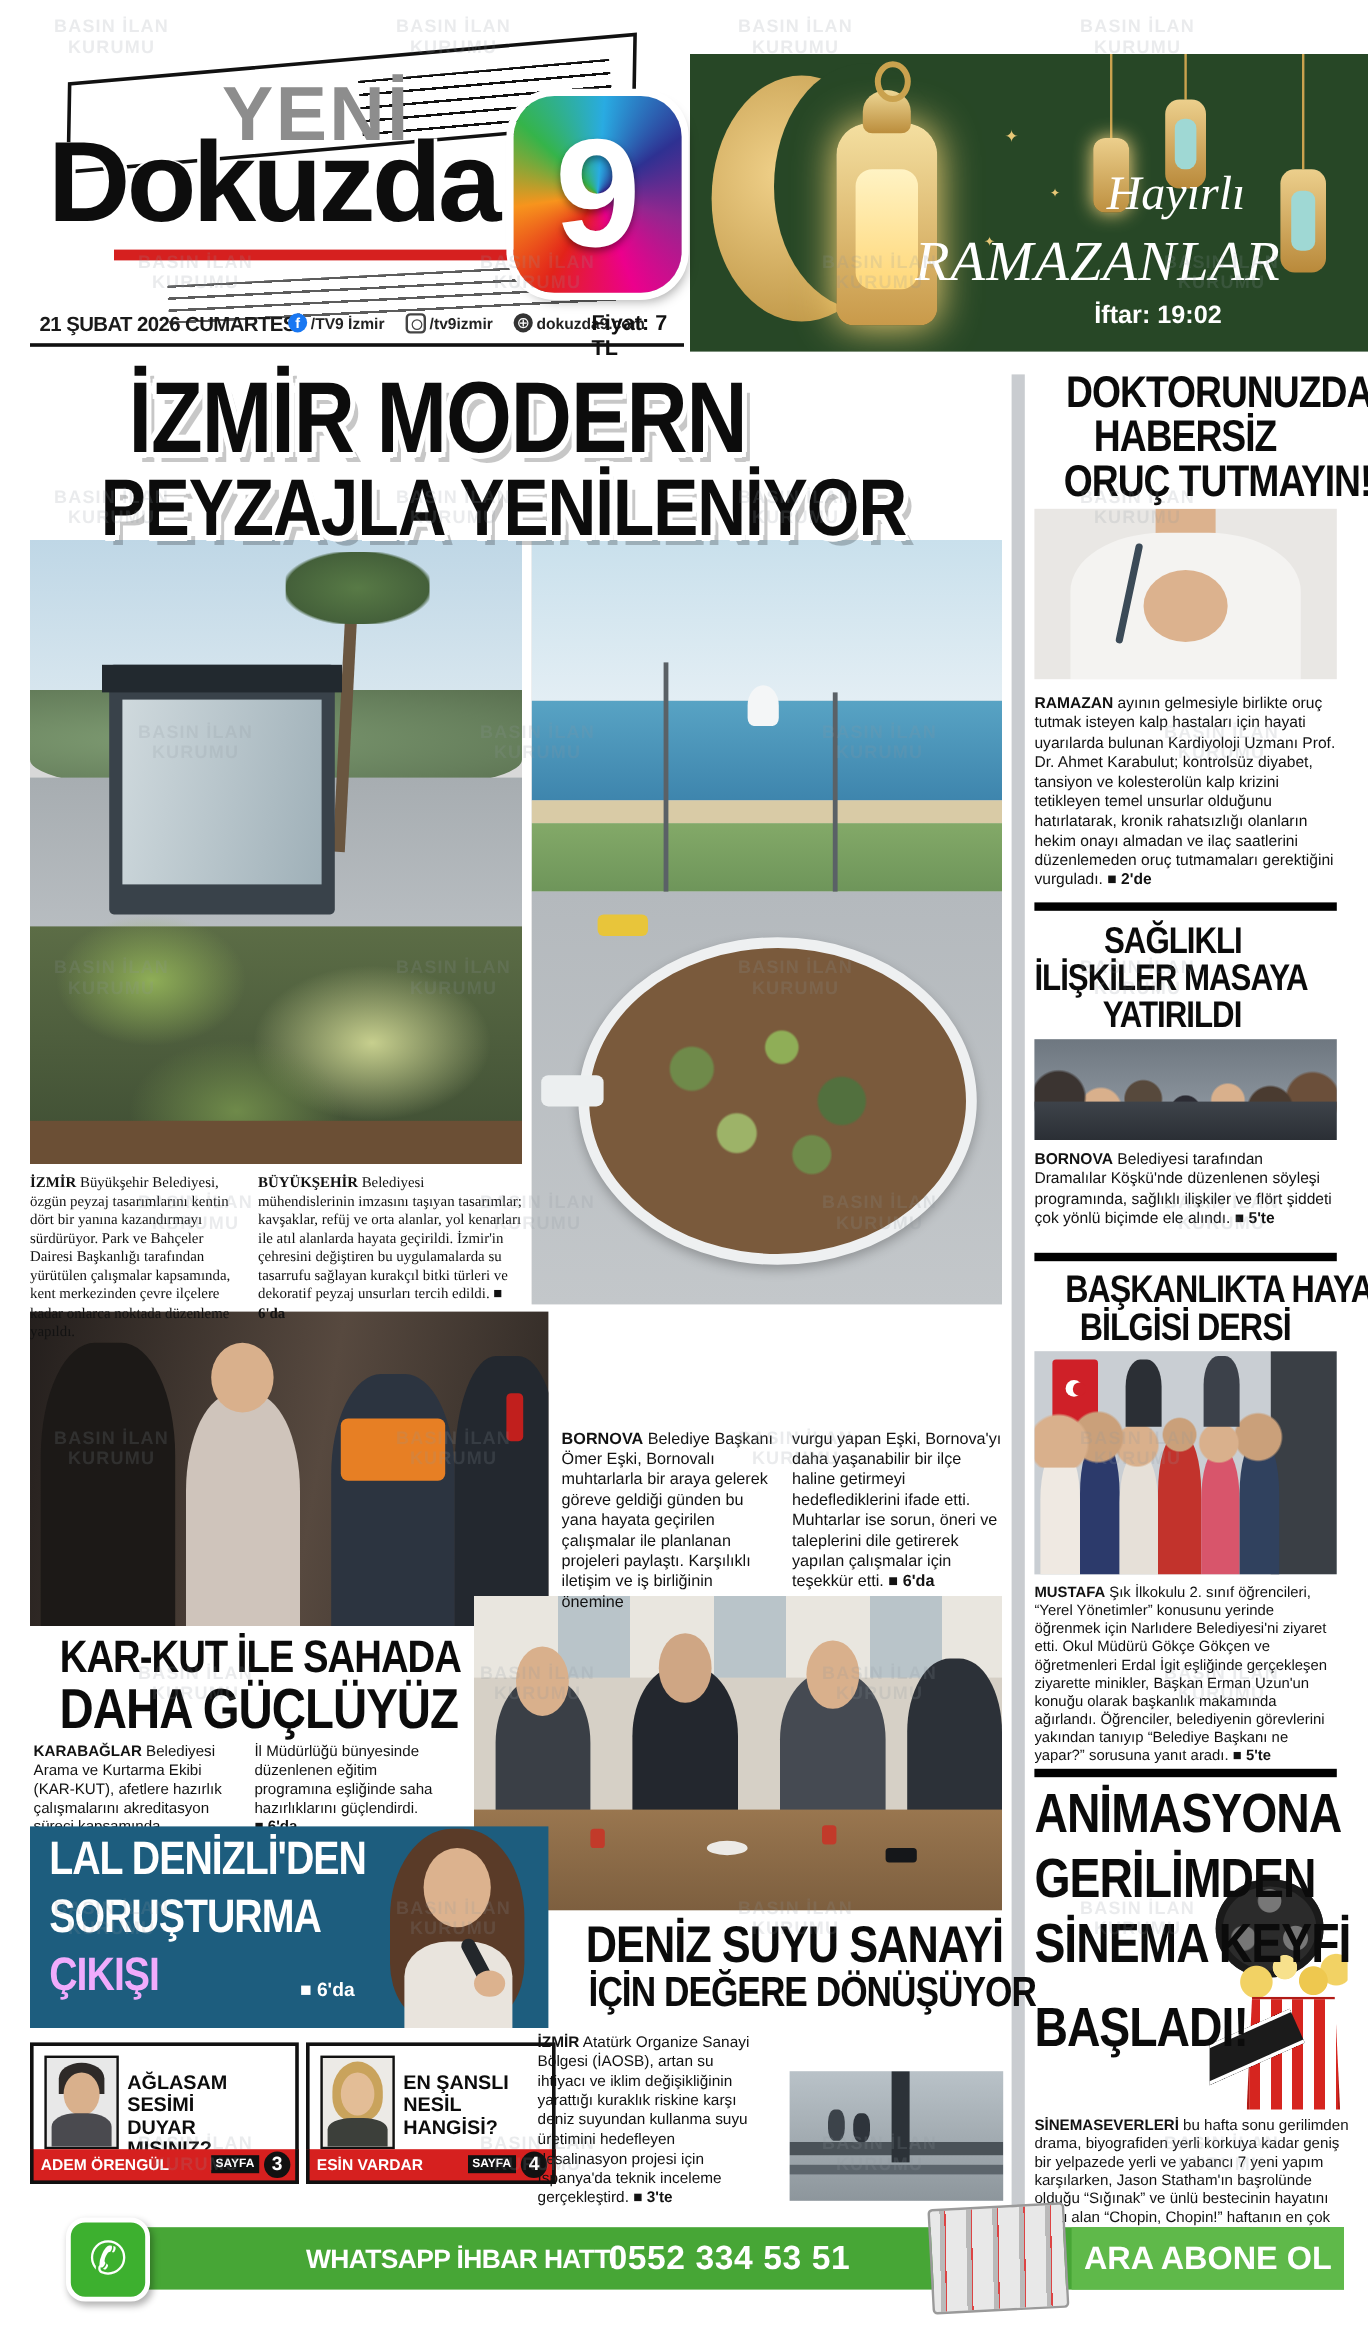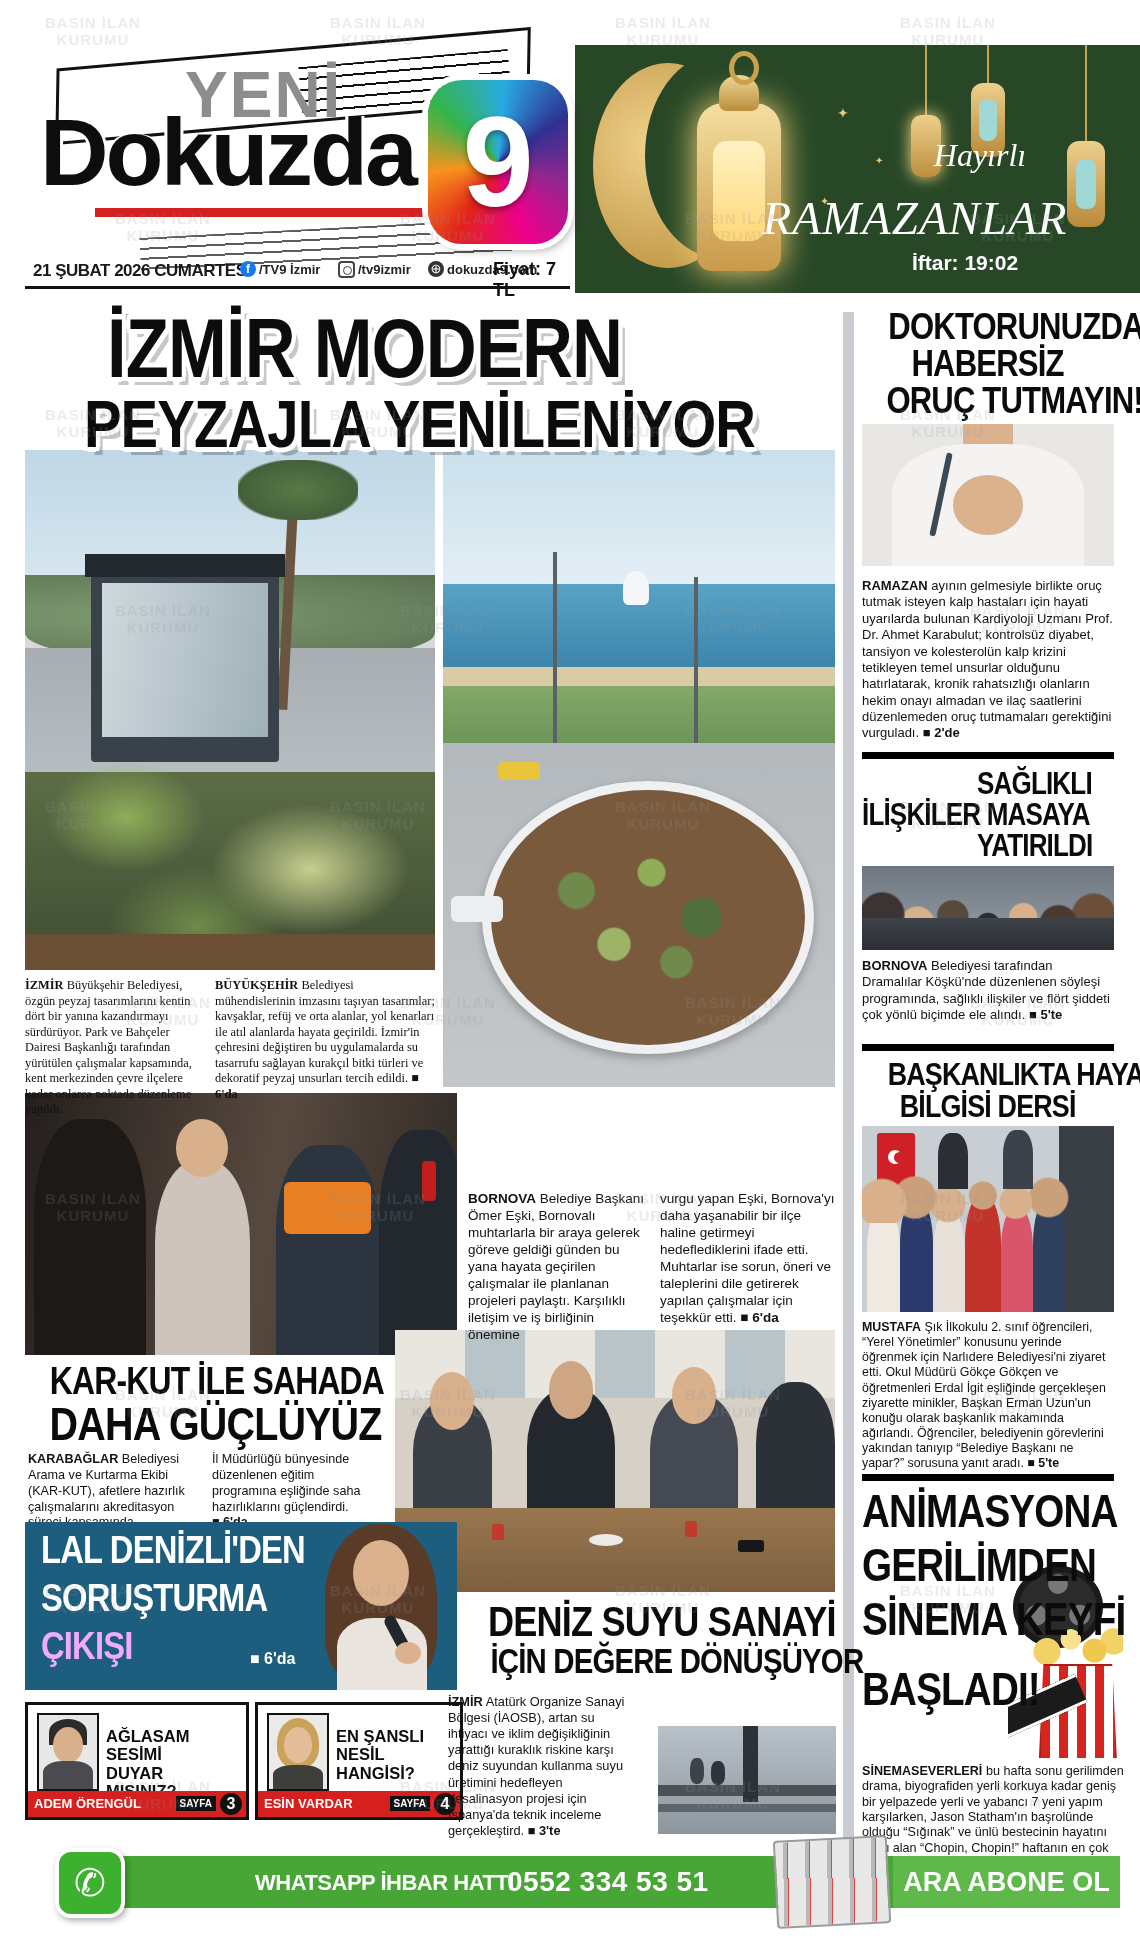--- a/index.html
+++ b/index.html
@@ -91,21 +91,21 @@
       <div class="pe" style="left:8px;top:16px;width:18px;height:42px;border-radius:8px;background:#9fd8d4;"></div>
     </div>
     <div class="pe" style="left:510px;top:0;width:2px;height:96px;background:#caa24e;"></div>
     <div class="pe" style="left:492px;top:96px;width:38px;height:86px;border-radius:12px;background:linear-gradient(#eccf8c,#b9893a);">
       <div class="pe" style="left:9px;top:18px;width:20px;height:50px;border-radius:8px;background:#9fd8d4;"></div>
     </div>
     <div class="pe" style="left:262px;top:60px;color:#e8c877;font-size:14px;">✦</div>
     <div class="pe" style="left:300px;top:110px;color:#e8c877;font-size:10px;">✦</div>
     <div class="pe" style="left:245px;top:150px;color:#e8c877;font-size:11px;">✦</div>
     <div class="pe" style="left:295px;top:92px;width:220px;text-align:center;color:#fff;font-family:'Liberation Serif',serif;
-                font-style:italic;font-size:32px;">Hayırlı</div>
+                font-style:italic;font-size:40px;">Hayırlı</div>
     <div class="pe" style="left:120px;top:146px;width:440px;text-align:center;color:#fff;font-family:'Liberation Serif',serif;
                 font-style:italic;font-size:47px;letter-spacing:1px;">RAMAZANLAR</div>
     <div class="pe" style="left:280px;top:206px;width:220px;text-align:center;color:#fff;font-size:21px;font-weight:800;">İftar: 19:02</div>
   </div>
 
   <div class="abs z2" style="left:20px;top:306px;width:690px;text-align:center;">
     <div class="hl"><span class="cond outl" style="font-size:84px;">İZMİR MODERN</span></div>
     <div class="hl"><span class="cond outl" style="font-size:67px;">PEYZAJLA YENİLENİYOR</span></div>
   </div>
 
@@ -286,21 +286,21 @@
     <div class="pe" style="left:36%;top:36%;width:28%;height:42%;background:#dcb28e;border-radius:50%;"></div>
     <div class="pe" style="left:30%;top:20%;width:6px;height:60%;background:#3b4a57;border-radius:3px;transform:rotate(12deg);"></div>
   </div>
   <div class="bodyS" style="left:862px;top:578px;width:252px;">
     <span class="lead">RAMAZAN</span>
     <span>ayının gelmesiyle birlikte oruç tutmak isteyen kalp hastaları için hayati uyarılarda bulunan Kardiyoloji Uzmanı Prof. Dr. Ahmet Karabulut; kontrolsüz diyabet, tansiyon ve kolesterolün kalp krizini tetikleyen temel unsurlar olduğunu hatırlatarak, kronik rahatsızlığı olanların hekim onayı almadan ve ilaç saatlerini düzenlemeden oruç tutmamaları gerektiğini vurguladı.</span>
     <span class="pg">■ 2'de</span>
   </div>
   <div class="blackbar" style="top:752px;"></div>
 
-  <div class="rh" style="top:768px;text-align:right;">
+  <div class="rh" style="top:768px;text-align:center;">
     <div class="hl"><span class="cond condL" style="font-size:31px;">SAĞLIKLI</span></div>
     <div class="hl"><span class="cond condL" style="font-size:31px;">İLİŞKİLER MASAYA</span></div>
     <div class="hl"><span class="cond condL" style="font-size:31px;">YATIRILDI</span></div>
   </div>
   <div class="photo" style="left:862px;top:866px;width:252px;height:84px;background:linear-gradient(#6e7780,#99a2ab);">
     <div class="pe" style="left:0;top:30%;width:100%;height:70%;
          background:radial-gradient(circle at 8% 40%,#3b3431 9%,transparent 10%),
                     radial-gradient(circle at 22% 55%,#d9b08c 8%,transparent 9%),
                     radial-gradient(circle at 36% 42%,#57493c 9%,transparent 10%),
                     radial-gradient(circle at 50% 58%,#2c2c34 9%,transparent 10%),

